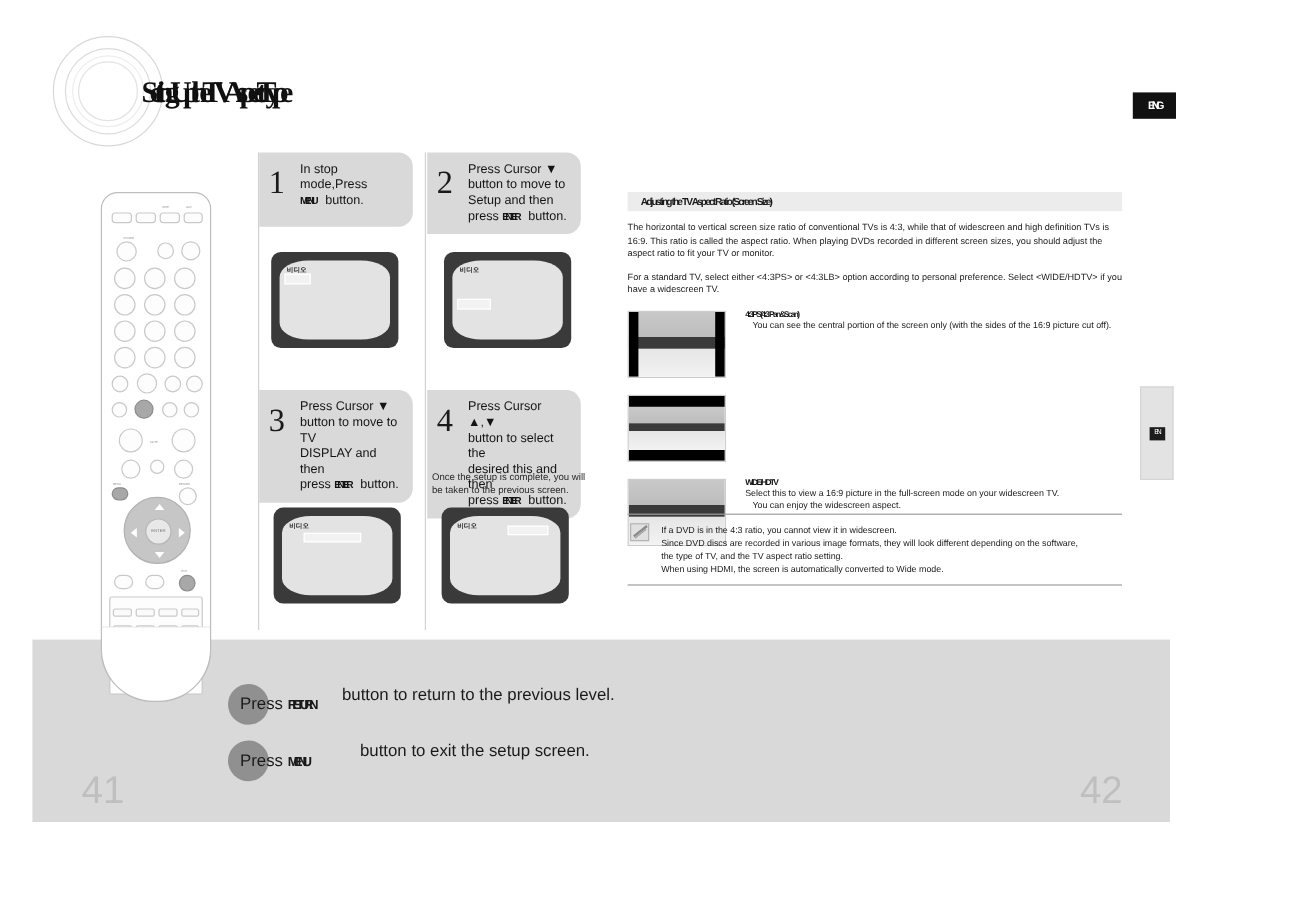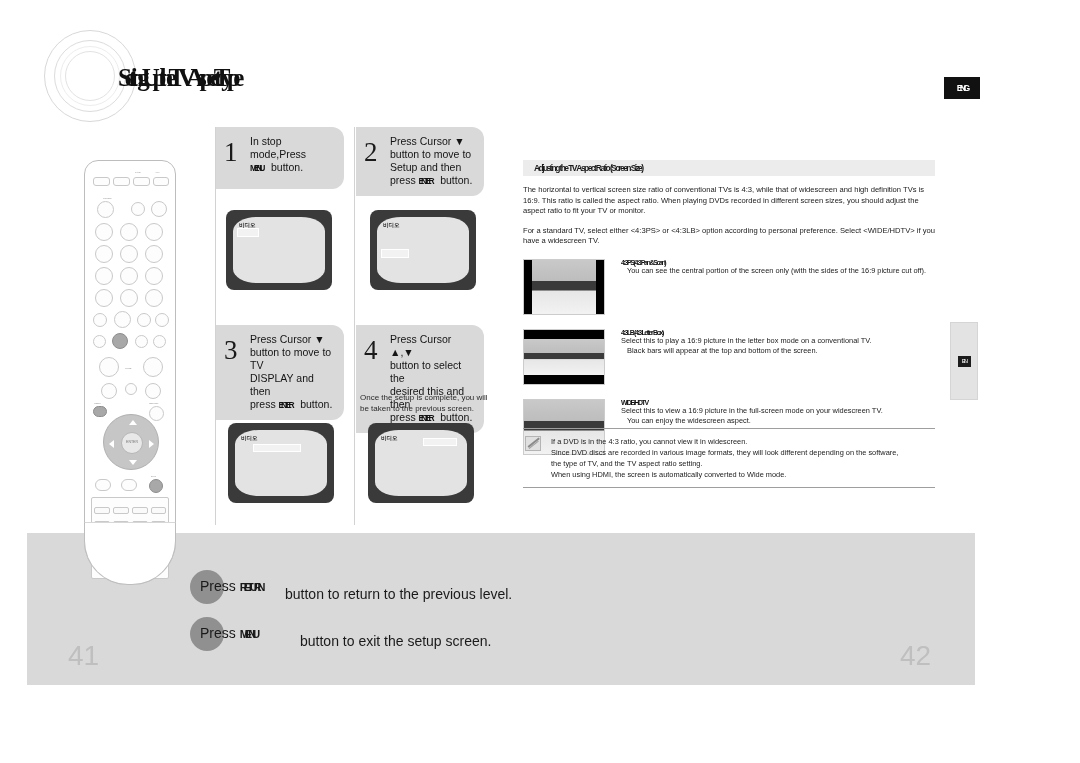--- a/index.html
+++ b/index.html
@@ -79,21 +79,21 @@
   }
 
   
   .bottom-band {
     position: absolute; left: 27px; top: 533px;
     width: 948px; height: 152px;
     background: #d9d9d9;
   }
   .page-num {
     position: absolute;
-    font-size: 28px; color: #bfbfbf;
+    font-size: 32px; color: #bfbfbf;
     font-family: "Liberation Sans", sans-serif;
   }
   .page-num.left  { left: 68px;  top: 640px; }
   .page-num.right { left: 900px; top: 640px; }
 
   
   .instr-row { position: absolute; height: 36px; }
   .instr-row .bullet {
     position: absolute; left: 0; top: 0;
     width: 34px; height: 34px; border-radius: 50%;
@@ -103,21 +103,21 @@
     position: absolute; left: 10px; top: 8px;
     font-size: 14px; color: #1a1a1a;
     white-space: nowrap;
   }
   .instr-row .press .key {
     font-weight: bold; font-size: 11px;
     letter-spacing: -4px;
     display: inline-block;
   }
   .instr-row .tail {
-    position: absolute; left: 95px; top: 16px;
+    position: absolute; left: 95px; top: 0;
     font-size: 14px; color: #1a1a1a; white-space: nowrap;
   }
   #instr-return { left: 190px; top: 570px; }
   #instr-menu   { left: 190px; top: 617px; }
   #instr-menu .tail { left: 110px; }
 
   
   .remote {
     position: absolute; left: 84px; top: 160px;
     width: 92px; height: 425px;
@@ -489,25 +489,20 @@
         <div class="opt-line indent">You can see the central portion of the screen only (with the sides of the 16:9 picture cut off).</div>
       </div>
     </div>
 
     <div class="opt-row">
       <div class="opt-thumb">
         <div class="pic" style="top:9px; bottom:9px;"></div>
         <div class="bar-top" style="top:0; height:9px;"></div>
         <div class="bar-bot" style="bottom:0; height:9px;"></div>
       </div>
-      <div class="opt-body">
-        <div class="opt-title">4:3LB (4:3 Letter Box)</div>
-        <div class="opt-line">Select this to play a 16:9 picture in the letter box mode on a conventional TV.</div>
-        <div class="opt-line indent">Black bars will appear at the top and bottom of the screen.</div>
-      </div>
     </div>
 
     <div class="opt-row">
       <div class="opt-thumb">
         <div class="pic" style="top:0; bottom:0;"></div>
       </div>
       <div class="opt-body">
         <div class="opt-title">WIDE/HDTV</div>
         <div class="opt-line">Select this to view a 16:9 picture in the full-screen mode on your widescreen TV.</div>
         <div class="opt-line indent">You can enjoy the widescreen aspect.</div>

